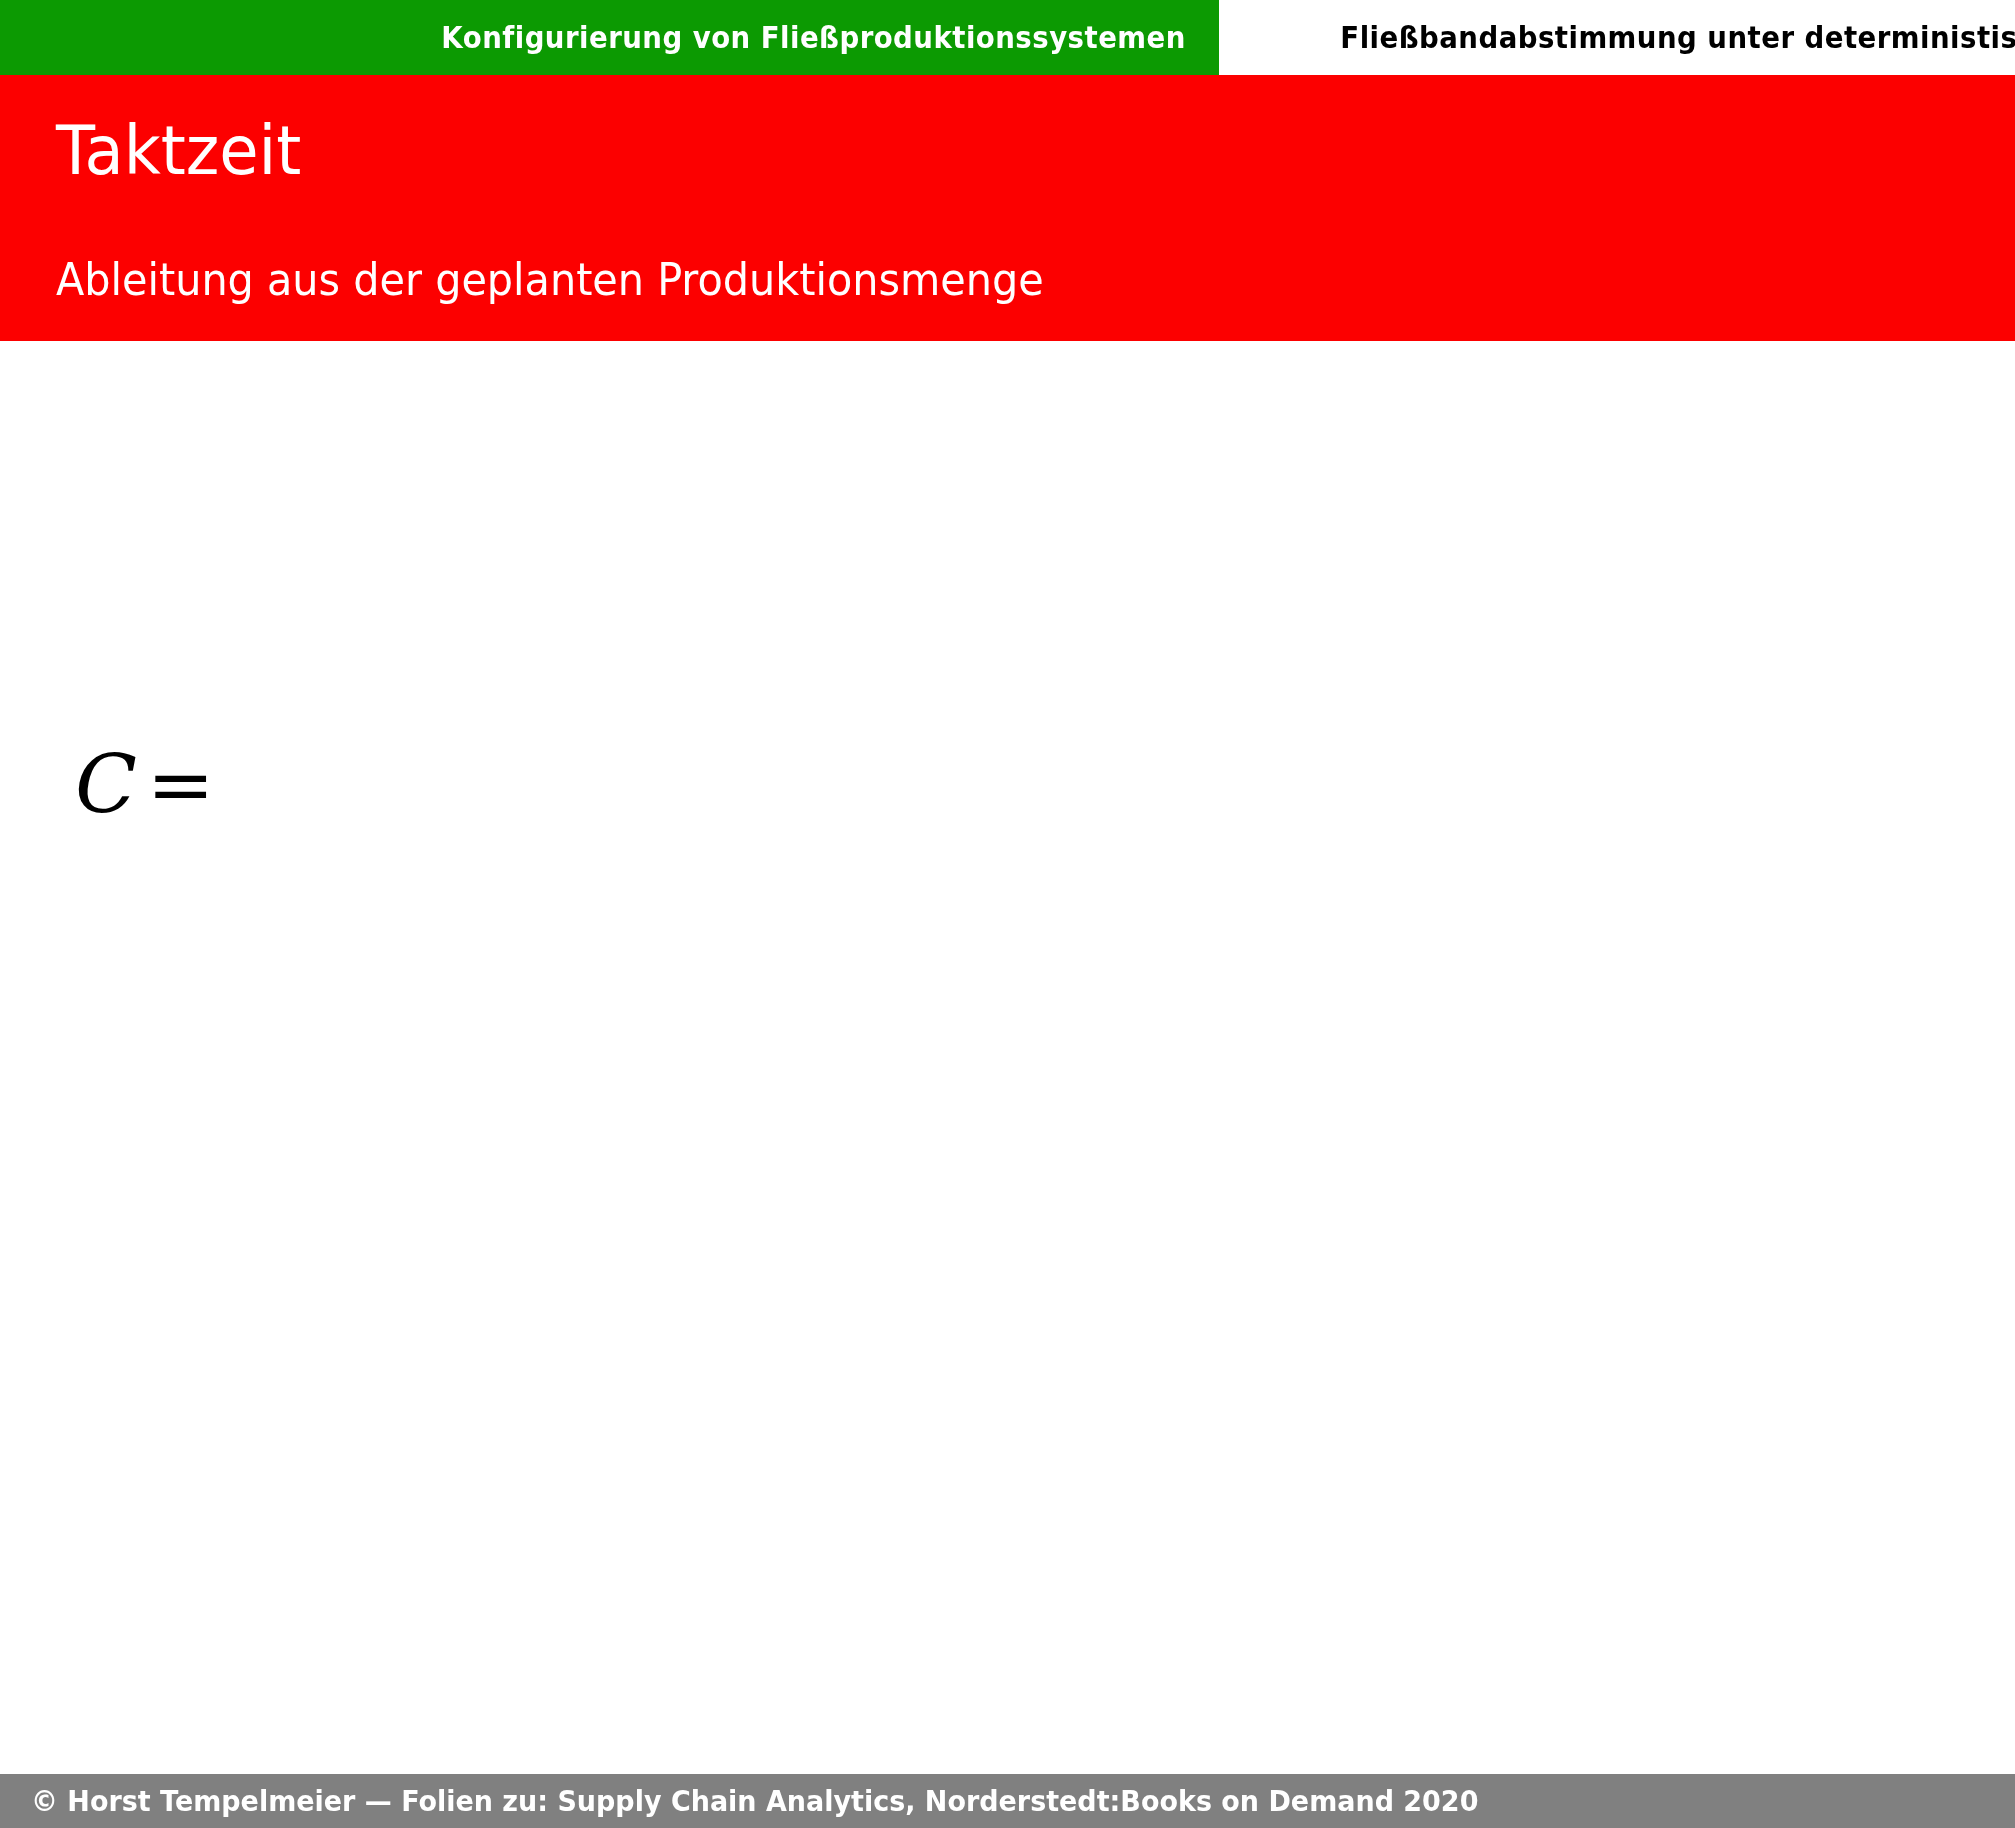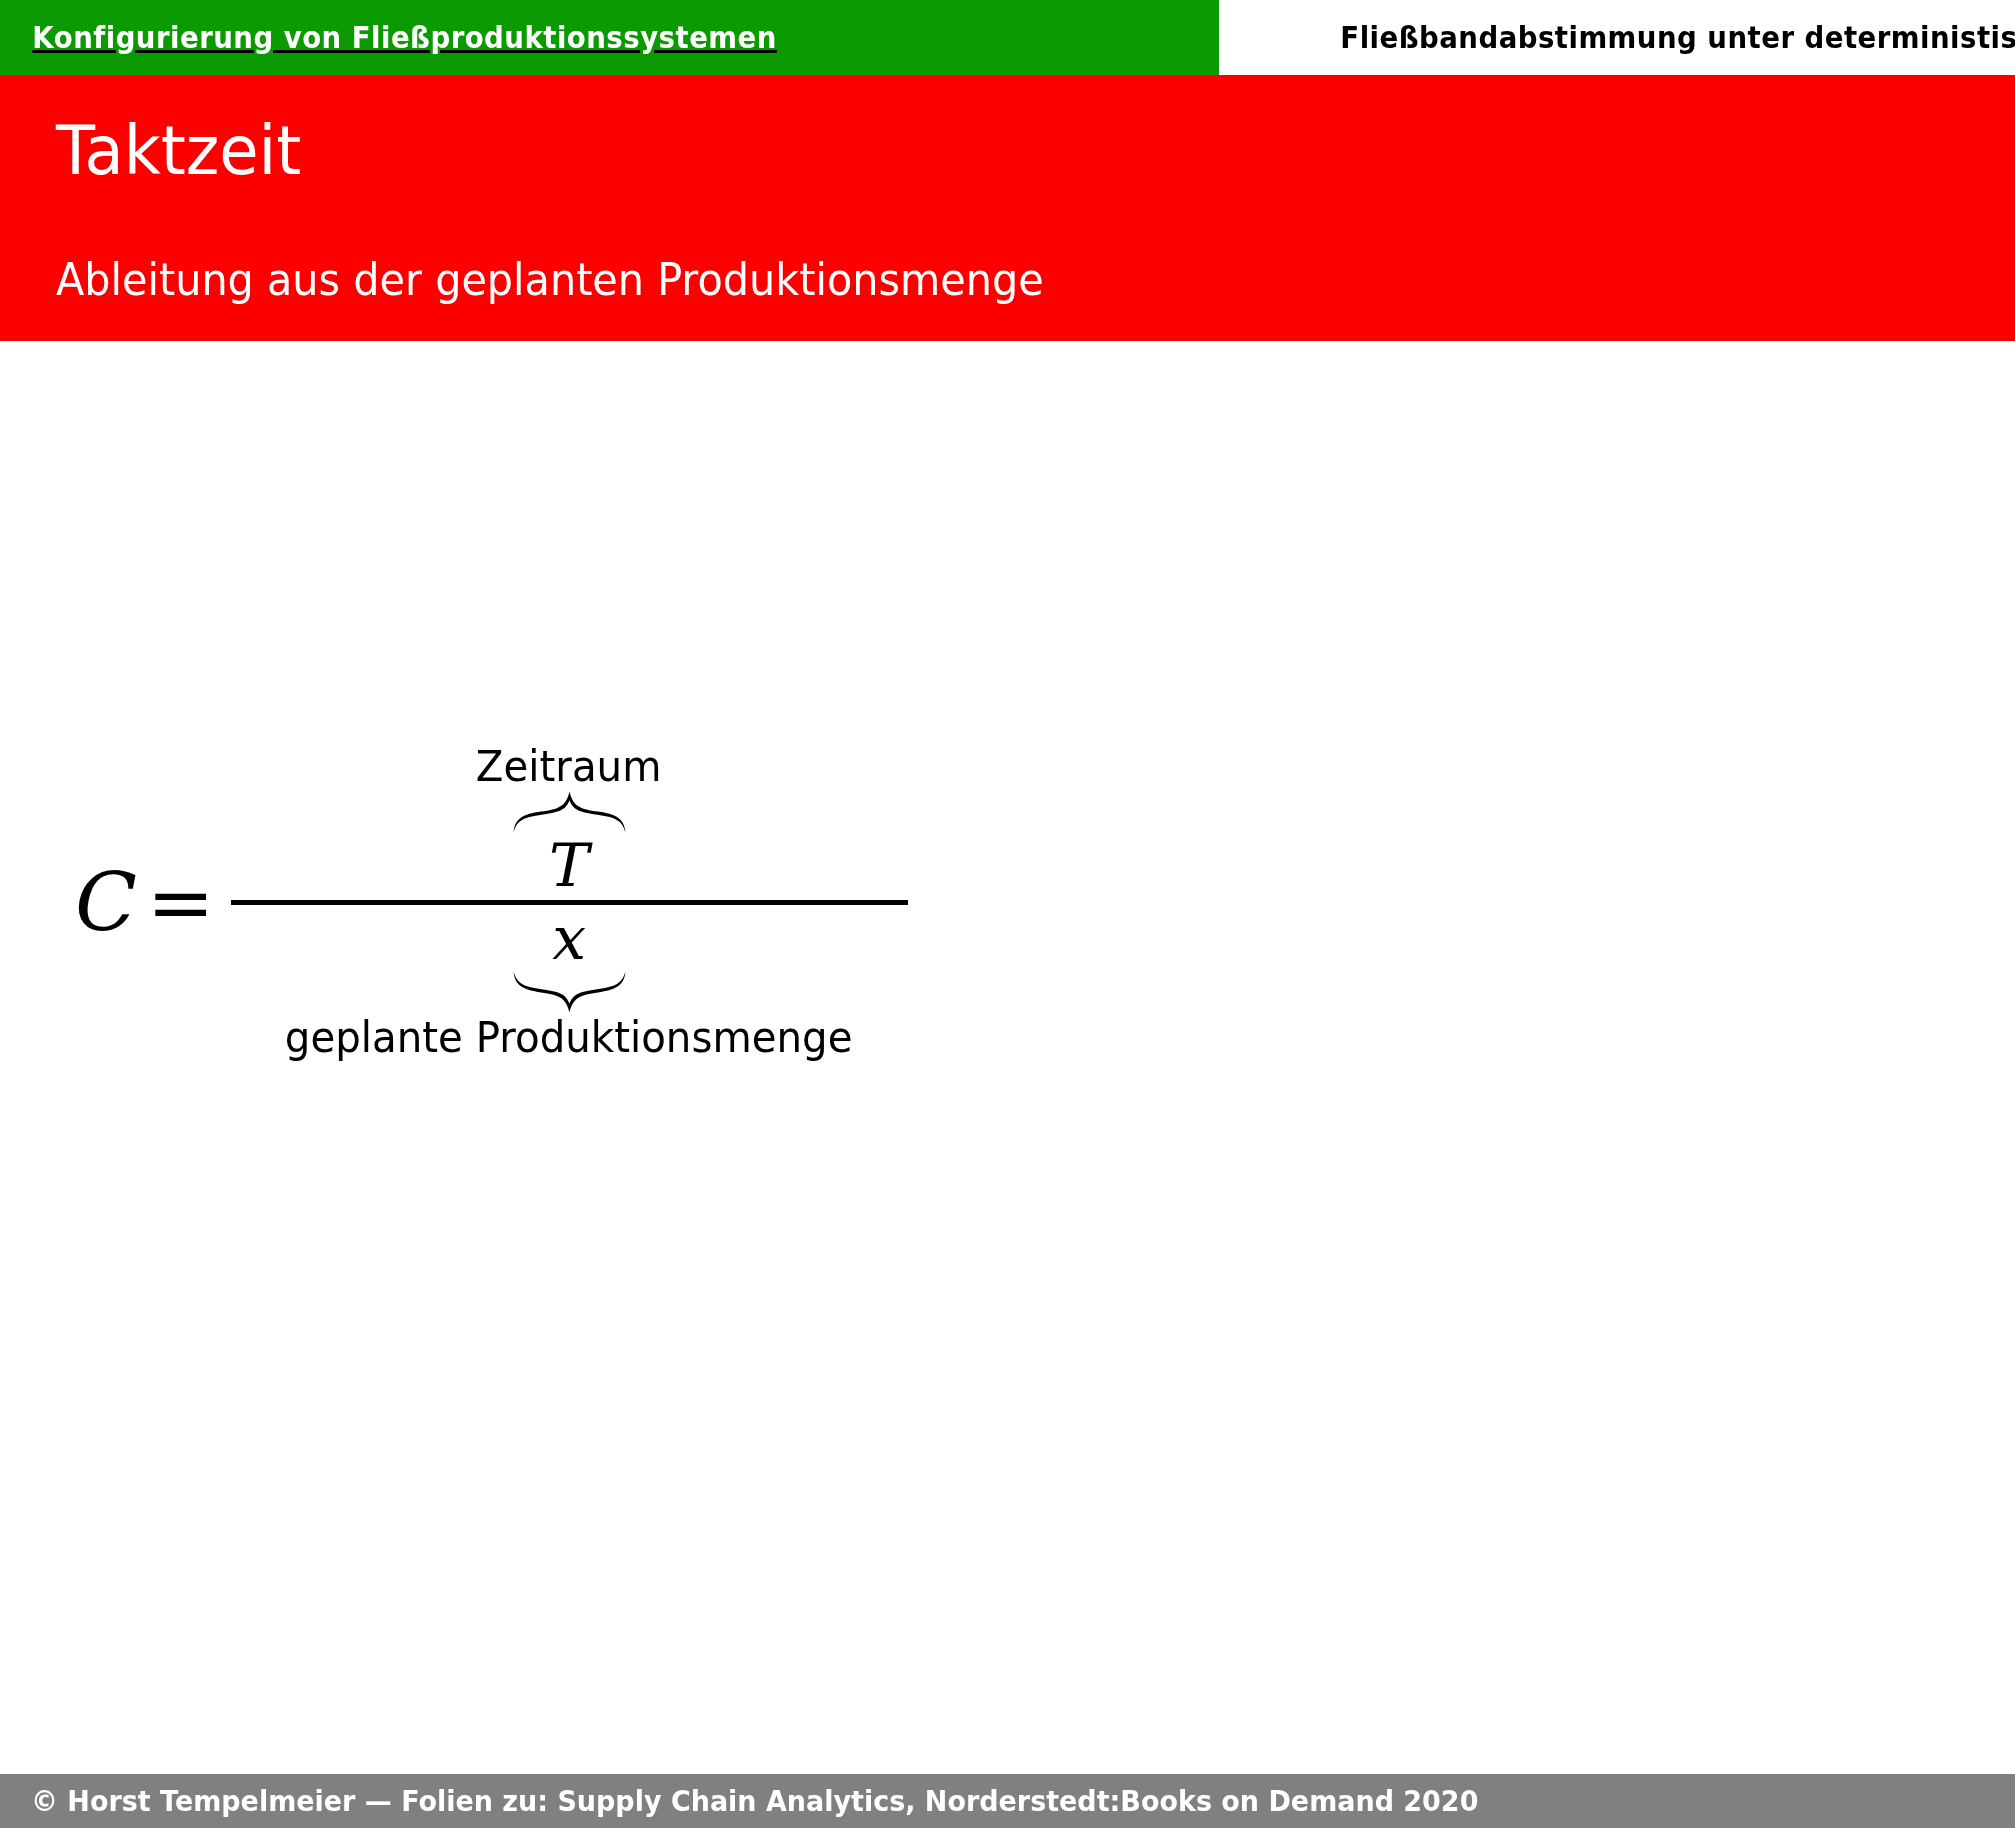--- a/index.html
+++ b/index.html
@@ -22,22 +22,21 @@
     width: 2437px;
     height: 75px;
     display: flex;
   }
   .headbar-left {
     width: 1219px;
     height: 75px;
     background: #0c9a02;
     display: flex;
     align-items: center;
-    justify-content: flex-start;
-    text-decoration: underline;
+    justify-content: flex-end;
   }
   .headbar-right {
     width: 1219px;
     height: 75px;
     background: #ffffff;
     display: flex;
     align-items: center;
     justify-content: center;
   }
   .headbar-left .navtext {
@@ -205,41 +204,20 @@
   <div class="slide-subtitle">Ableitung aus der geplanten Produktionsmenge</div>
 </div>
 
 <div class="slide-body">
 
   <div class="formula">
 
     <span class="lhs">C</span>
     <span class="eqsign">=</span>
 
-    <span class="fraction">
-
-      <span class="frac-num">
-        <span class="brace-label">Zeitraum</span>
-        <svg class="brace-svg" width="117" height="45" viewBox="0 0 290 112" aria-hidden="true">
-          <path d="M6 108 C 8 74, 30 62, 74 56 C 118 50, 136 44, 145 6 C 154 44, 172 50, 216 56 C 260 62, 282 74, 284 108 C 276 76, 256 70, 214 64 C 170 58, 154 52, 145 28 C 136 52, 120 58, 76 64 C 34 70, 14 76, 6 108 Z" fill="#000000"></path>
-        </svg>
-        <span class="math-var">T</span>
-      </span>
-
-      <span class="frac-bar"></span>
-
-      <span class="frac-den">
-        <span class="math-var">x</span>
-        <svg class="brace-svg" width="117" height="45" viewBox="0 0 290 112" aria-hidden="true">
-          <path d="M6 4 C 8 38, 30 50, 74 56 C 118 62, 136 68, 145 106 C 154 68, 172 62, 216 56 C 260 50, 282 38, 284 4 C 276 36, 256 42, 214 48 C 170 54, 154 60, 145 84 C 136 60, 120 54, 76 48 C 34 42, 14 36, 6 4 Z" fill="#000000"></path>
-        </svg>
-        <span class="brace-label">geplante Produktionsmenge</span>
-      </span>
-
-    </span>
   </div>
 </div>
 
 <div class="footbar">
   <span class="foot-text"><span class="copy-glyph">©</span>&nbsp;<span>Horst Tempelmeier — Folien zu: Supply Chain Analytics, Norderstedt:Books on Demand 2020</span></span>
 
 </div>
 
 
 </body></html>

